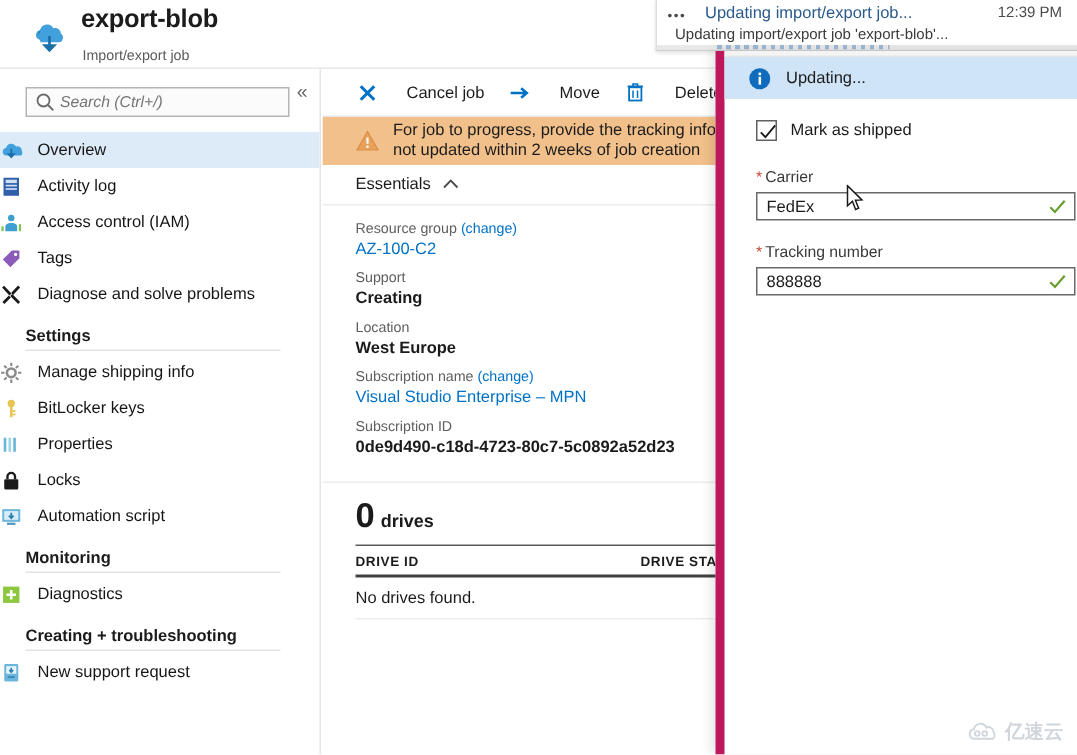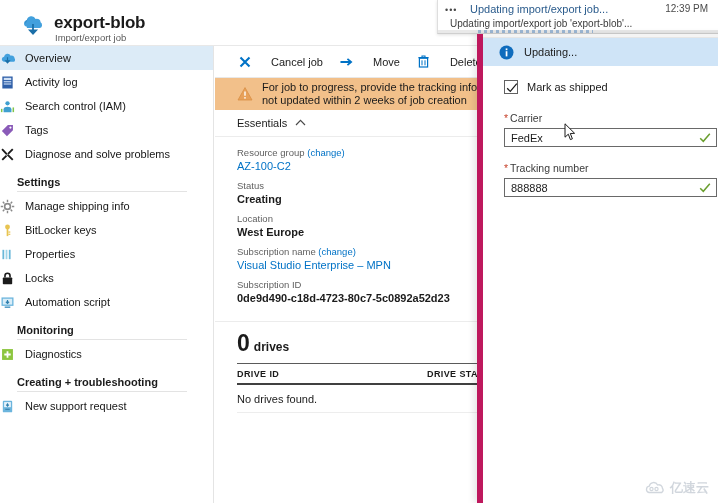--- a/index.html
+++ b/index.html
@@ -15,21 +15,21 @@
   }
 
   
   #blade-header {
     position: absolute; left: 0; top: 0; width: 718px; height: 46px;
     background: #ffffff;
     border-bottom: 1px solid #e8e8e8;
   }
   #resource-icon { position: absolute; left: 21px; top: 14px; width: 24px; height: 22px; }
   #header-title {
-    position: absolute; left: 54px; top: 13px;
+    position: absolute; left: 54px; top: 3px;
     font-size: 17px; font-weight: bold; color: #1b1b1b; letter-spacing: -0.2px;
   }
   #header-subtitle {
     position: absolute; left: 55px; top: 32px;
     font-size: 9.5px; color: #5a5a5a;
   }
 
   
   #left-menu {
     position: absolute; left: 0; top: 46px; width: 214px; height: 457px;
@@ -221,20 +221,30 @@
       <path d="M5.5 12.5a3.2 3.2 0 0 1 .4-6.3 4.6 4.6 0 0 1 8.7-1.3 3.7 3.7 0 0 1 5 3.4 3.3 3.3 0 0 1-.6 5.8H6z" fill="#42a0dd"></path>
       <path d="M4.2 10.4a2.6 2.6 0 0 1 1.2-2.3 4.1 4.1 0 0 1 2.1-3.1 4.5 4.5 0 0 0-3.3 5.4z" fill="#2e86c4"></path>
       <path d="M12 10v7.2M12 19.6l-3-3.2h6z" stroke="#1b6fa8" stroke-width="1.8" fill="#1b6fa8"></path>
     </svg>
   </span>
   <div id="header-title">export-blob</div>
   <div id="header-subtitle">Import/export job</div>
 </div>
 
 <div id="left-menu">
+  <div id="search-wrap">
+    <span id="search-icon-g">
+      <svg width="14" height="14" viewBox="0 0 14 14">
+        <circle cx="6" cy="6" r="4" fill="none" stroke="#6b6b6b" stroke-width="1.2"></circle>
+        <line x1="9" y1="9" x2="12.5" y2="12.5" stroke="#6b6b6b" stroke-width="1.2"></line>
+      </svg>
+    </span>
+    <input id="search-input" type="text" placeholder="Search (Ctrl+/)" style="">
+    <span id="collapse-btn">«</span>
+  </div>
 
   <div id="menu-primary">
       <div class="menu-item selected">
         <span class="menu-ico">
           <svg width="15" height="15" viewBox="0 0 16 16">
             <path d="M4 11.4a2.7 2.7 0 0 1 .3-5.3 3.8 3.8 0 0 1 7.1-1.1 3 3 0 0 1 4.1 2.8 2.7 2.7 0 0 1-.5 3.6z" fill="#42a0dd"></path>
             <path d="M8 6.6v4.2M8 12.6L6 10.4h4z" fill="#1b6fa8" stroke="#1b6fa8" stroke-width="1.2"></path>
           </svg>
         </span>
         <span class="menu-label">Overview</span>
@@ -252,21 +262,21 @@
       </div>
       <div class="menu-item">
         <span class="menu-ico">
           <svg width="15" height="15" viewBox="0 0 16 16">
             <circle cx="8" cy="4.6" r="2.3" fill="#3f9fd0"></circle>
             <path d="M3.8 14v-3.2c0-1.7 1.9-2.6 4.2-2.6s4.2.9 4.2 2.6V14z" fill="#3f9fd0"></path>
             <rect x="1" y="10.5" width="1.6" height="3.5" fill="#7fc44c"></rect>
             <rect x="13.4" y="9" width="1.6" height="5" fill="#7fc44c"></rect>
           </svg>
         </span>
-        <span class="menu-label">Search control (IAM)</span>
+        <span class="menu-label">Access control (IAM)</span>
       </div>
       <div class="menu-item">
         <span class="menu-ico">
           <svg width="15" height="15" viewBox="0 0 16 16">
             <path d="M2 8.6L8.4 2.2h5.4v5.4L7.4 14z" fill="#8a5bb8"></path>
             <circle cx="11.1" cy="4.9" r="1.15" fill="#fff"></circle>
           </svg>
         </span>
         <span class="menu-label">Tags</span>
       </div>
@@ -419,21 +429,21 @@
       </svg>
     </span>
   </div>
 
   <div id="essentials-body">
       <div class="prop-row">
         <div class="prop-key"><span>Resource group</span> <span class="chg">(change)</span></div>
         <div class="prop-val link">AZ-100-C2</div>
       </div>
       <div class="prop-row">
-        <div class="prop-key"><span>Status</span></div>
+        <div class="prop-key"><span>Support</span></div>
         <div class="prop-val ">Creating</div>
       </div>
       <div class="prop-row">
         <div class="prop-key"><span>Location</span></div>
         <div class="prop-val ">West Europe</div>
       </div>
       <div class="prop-row">
         <div class="prop-key"><span>Subscription name</span> <span class="chg">(change)</span></div>
         <div class="prop-val link">Visual Studio Enterprise – MPN</div>
       </div>

